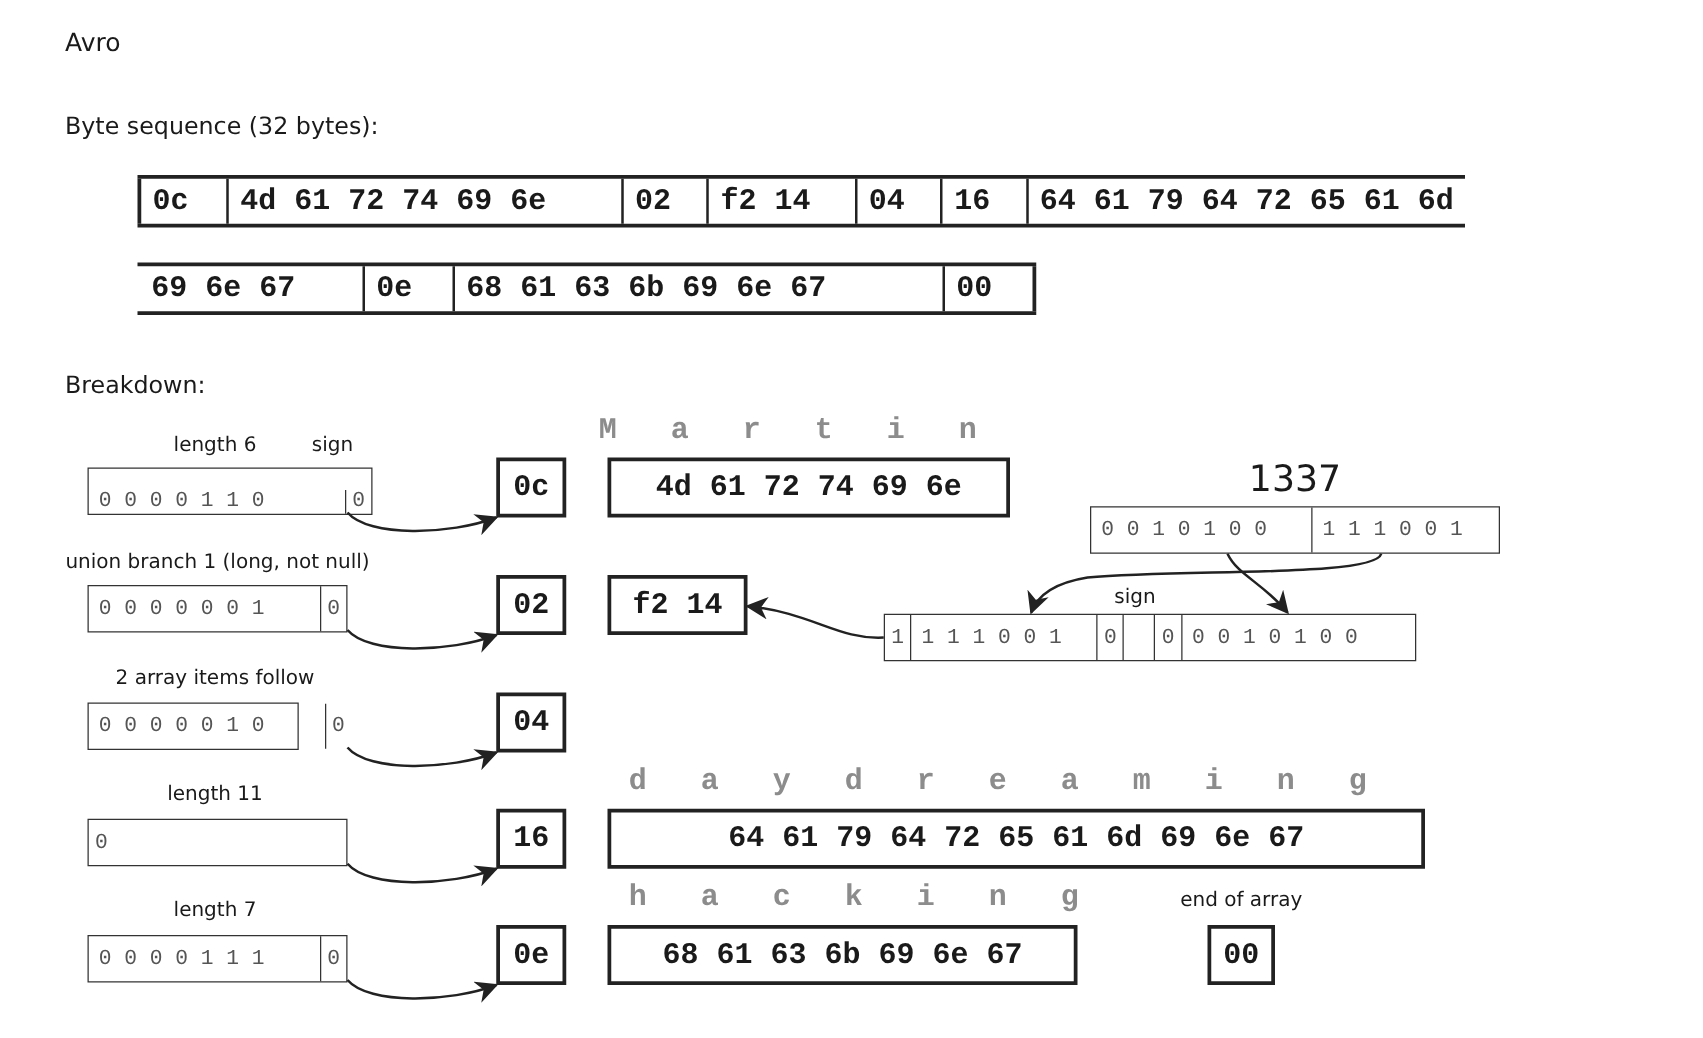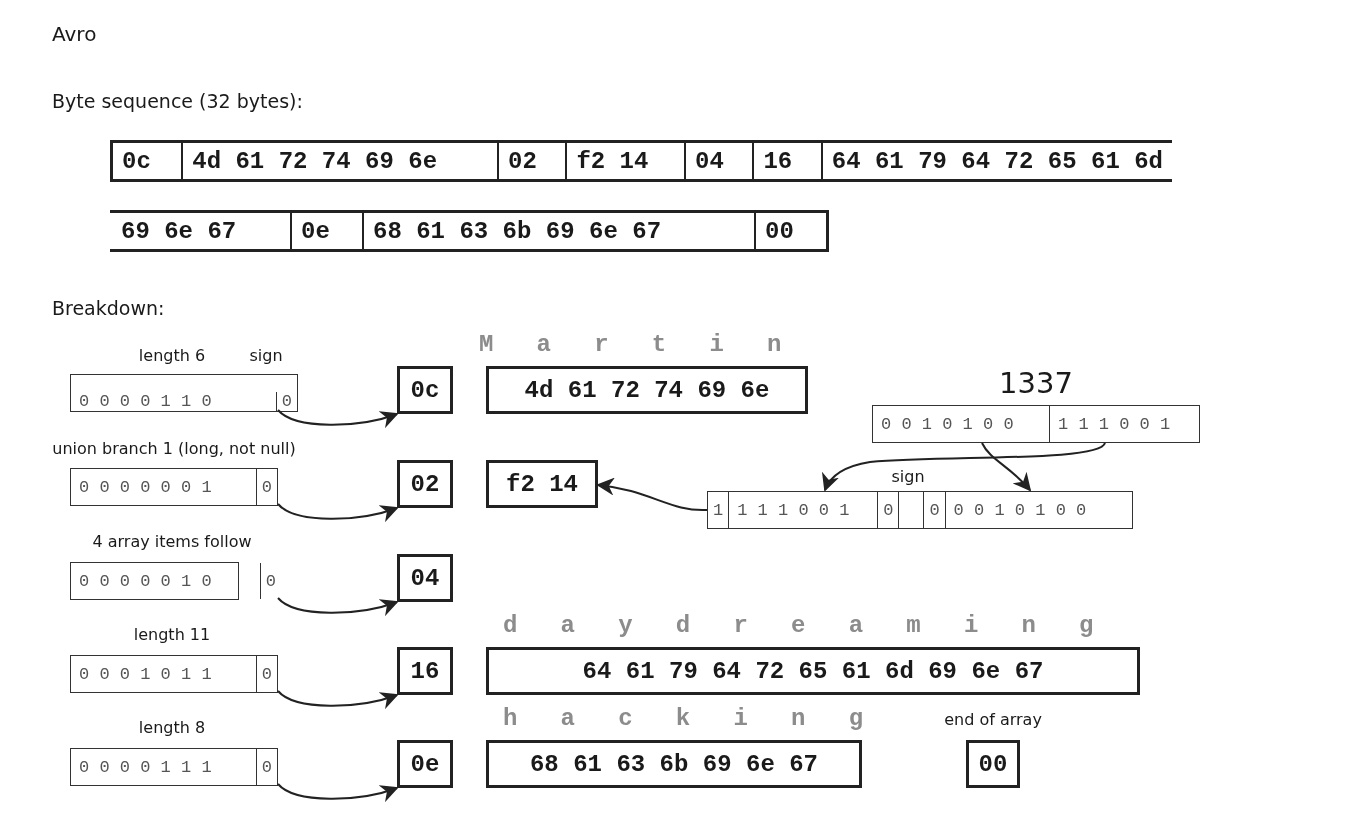--- a/index.html
+++ b/index.html
@@ -64,35 +64,34 @@
 </div>
 <div class="abs bbox mono" style="left:397px; top:366px; width:56px; height:48px;">0c</div>
 
 <div class="abs sans label center" style="left:174px; top:439px;">union branch 1 (long, not null)</div>
 <div class="abs bits mono" style="left:70px; top:468px; width:208px;">
   <div class="seg" style="flex:1;">0 0 0 0 0 0 1</div>
   <div class="seg small">0</div>
 </div>
 <div class="abs bbox mono" style="left:397px; top:460px; width:56px; height:48px;">02</div>
 
-<div class="abs sans label center" style="left:172px; top:532px;">4 array items follow</div>
+<div class="abs sans label center" style="left:172px; top:532px;">2 array items follow</div>
 <div class="abs bits mono" style="left:70px; top:562px; width:169px;gap:40px;">
   <div class="seg" style="flex:1;">0 0 0 0 0 1 0</div>
   <div class="seg small">0</div>
 </div>
 <div class="abs bbox mono" style="left:397px; top:554px; width:56px; height:48px;">04</div>
 
 <div class="abs sans label center" style="left:172px; top:625px;">length 11</div>
 <div class="abs bits mono" style="left:70px; top:655px; width:208px;">
-  <div class="seg" style="flex:1;">0 0 0 1 0 1 1</div>
   <div class="seg small">0</div>
 </div>
 <div class="abs bbox mono" style="left:397px; top:647px; width:56px; height:48px;">16</div>
 
-<div class="abs sans label center" style="left:172px; top:718px;">length 8</div>
+<div class="abs sans label center" style="left:172px; top:718px;">length 7</div>
 <div class="abs bits mono" style="left:70px; top:748px; width:208px;">
   <div class="seg" style="flex:1;">0 0 0 0 1 1 1</div>
   <div class="seg small">0</div>
 </div>
 <div class="abs bbox mono" style="left:397px; top:740px; width:56px; height:48px;">0e</div>
 
 <div class="abs ascii mono" style="left:479px; top:331px;">M   a   r   t   i   n</div>
 <div class="abs bbox mono" style="left:486px; top:366px; width:322px; height:48px;">4d 61 72 74 69 6e</div>
 
 <div class="abs bbox mono" style="left:486px; top:460px; width:112px; height:48px;">f2 14</div>

